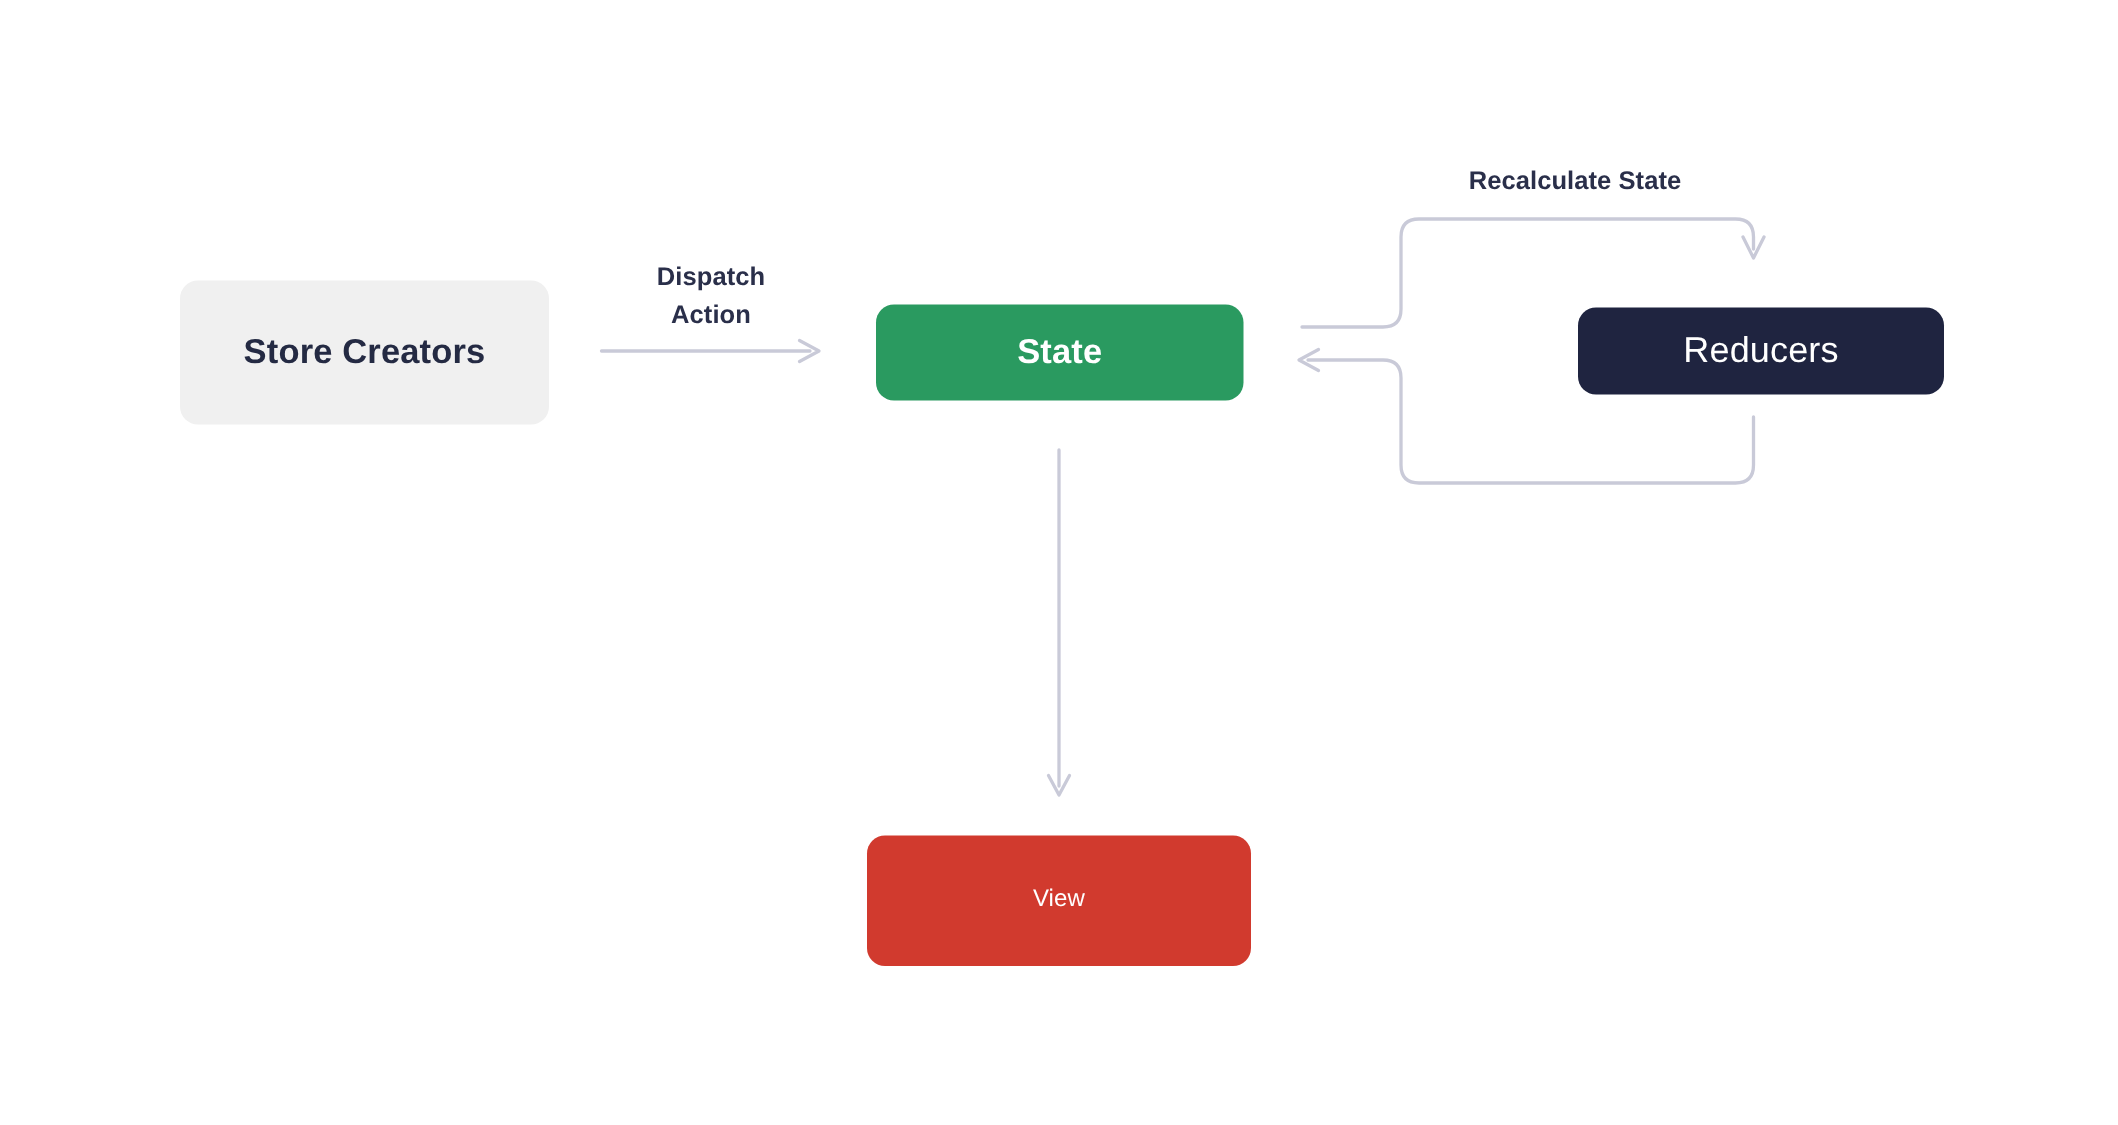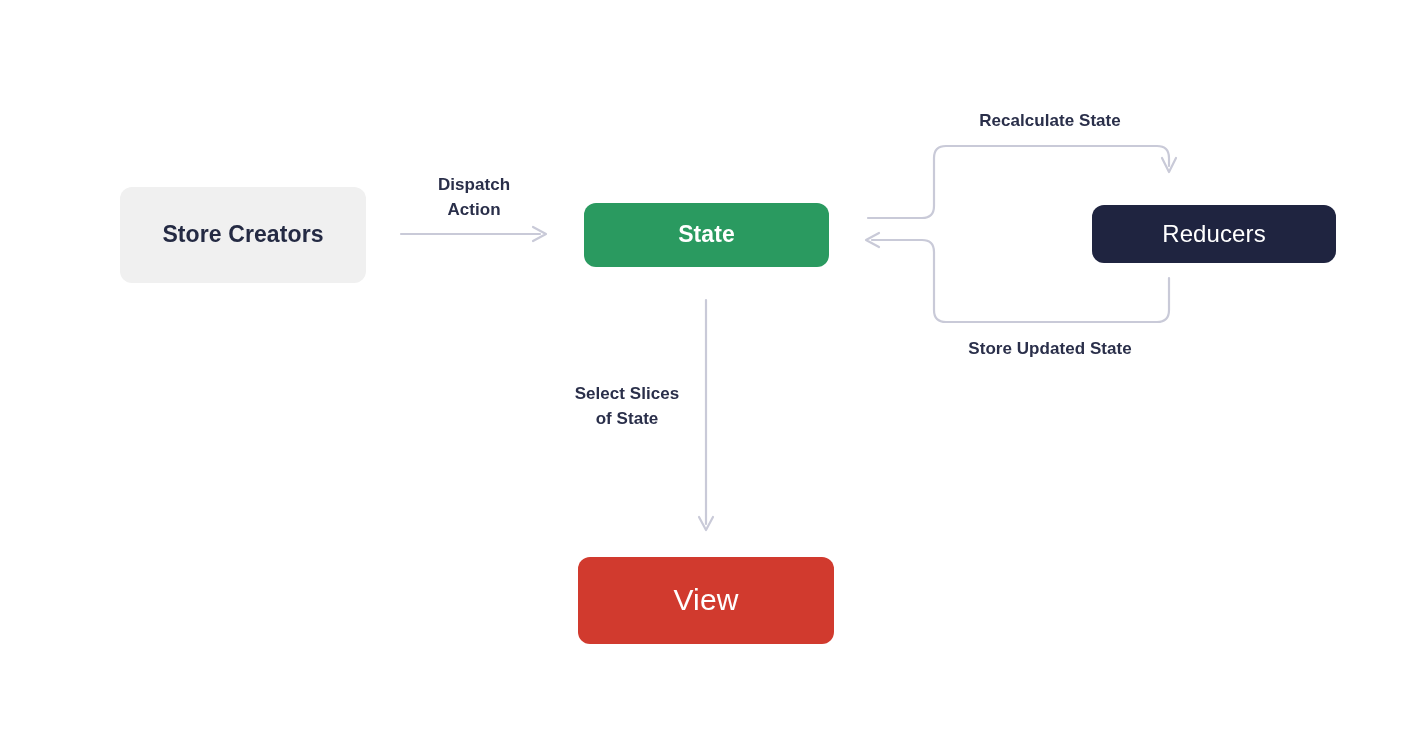--- a/index.html
+++ b/index.html
@@ -59,30 +59,29 @@
   }
   .node-reducers {
     left: 1052px;
     top: 205px;
     width: 244px;
     height: 58px;
     background: #1f2440;
     color: #ffffff;
     font-size: 24px;
     font-weight: 400;
-    margin-left: 40px;
   }
   .node-view {
     left: 578px;
     top: 557px;
     width: 256px;
     height: 87px;
     background: #d13a2e;
     color: #ffffff;
-    font-size: 30px;
+    font-size: 16px;
     font-weight: 400;
   }
   .edge-label {
     position: absolute;
     color: #2a2f4a;
     font-size: 17px;
     font-weight: 600;
     line-height: 1.48;
     text-align: center;
     white-space: pre-line;
@@ -146,18 +145,15 @@
 
   <div class="node node-reducers">Reducers</div>
 
   <div class="node node-view">View</div>
 
   <div class="edge-label label-dispatch-action">Dispatch
 Action</div>
 
   <div class="edge-label label-recalculate-state">Recalculate State</div>
 
-  <div class="edge-label label-store-updated-state">Store Updated State</div>
 
-  <div class="edge-label label-select-slices">Select Slices
-of State</div>
 
 </div>
 
 </body></html>

